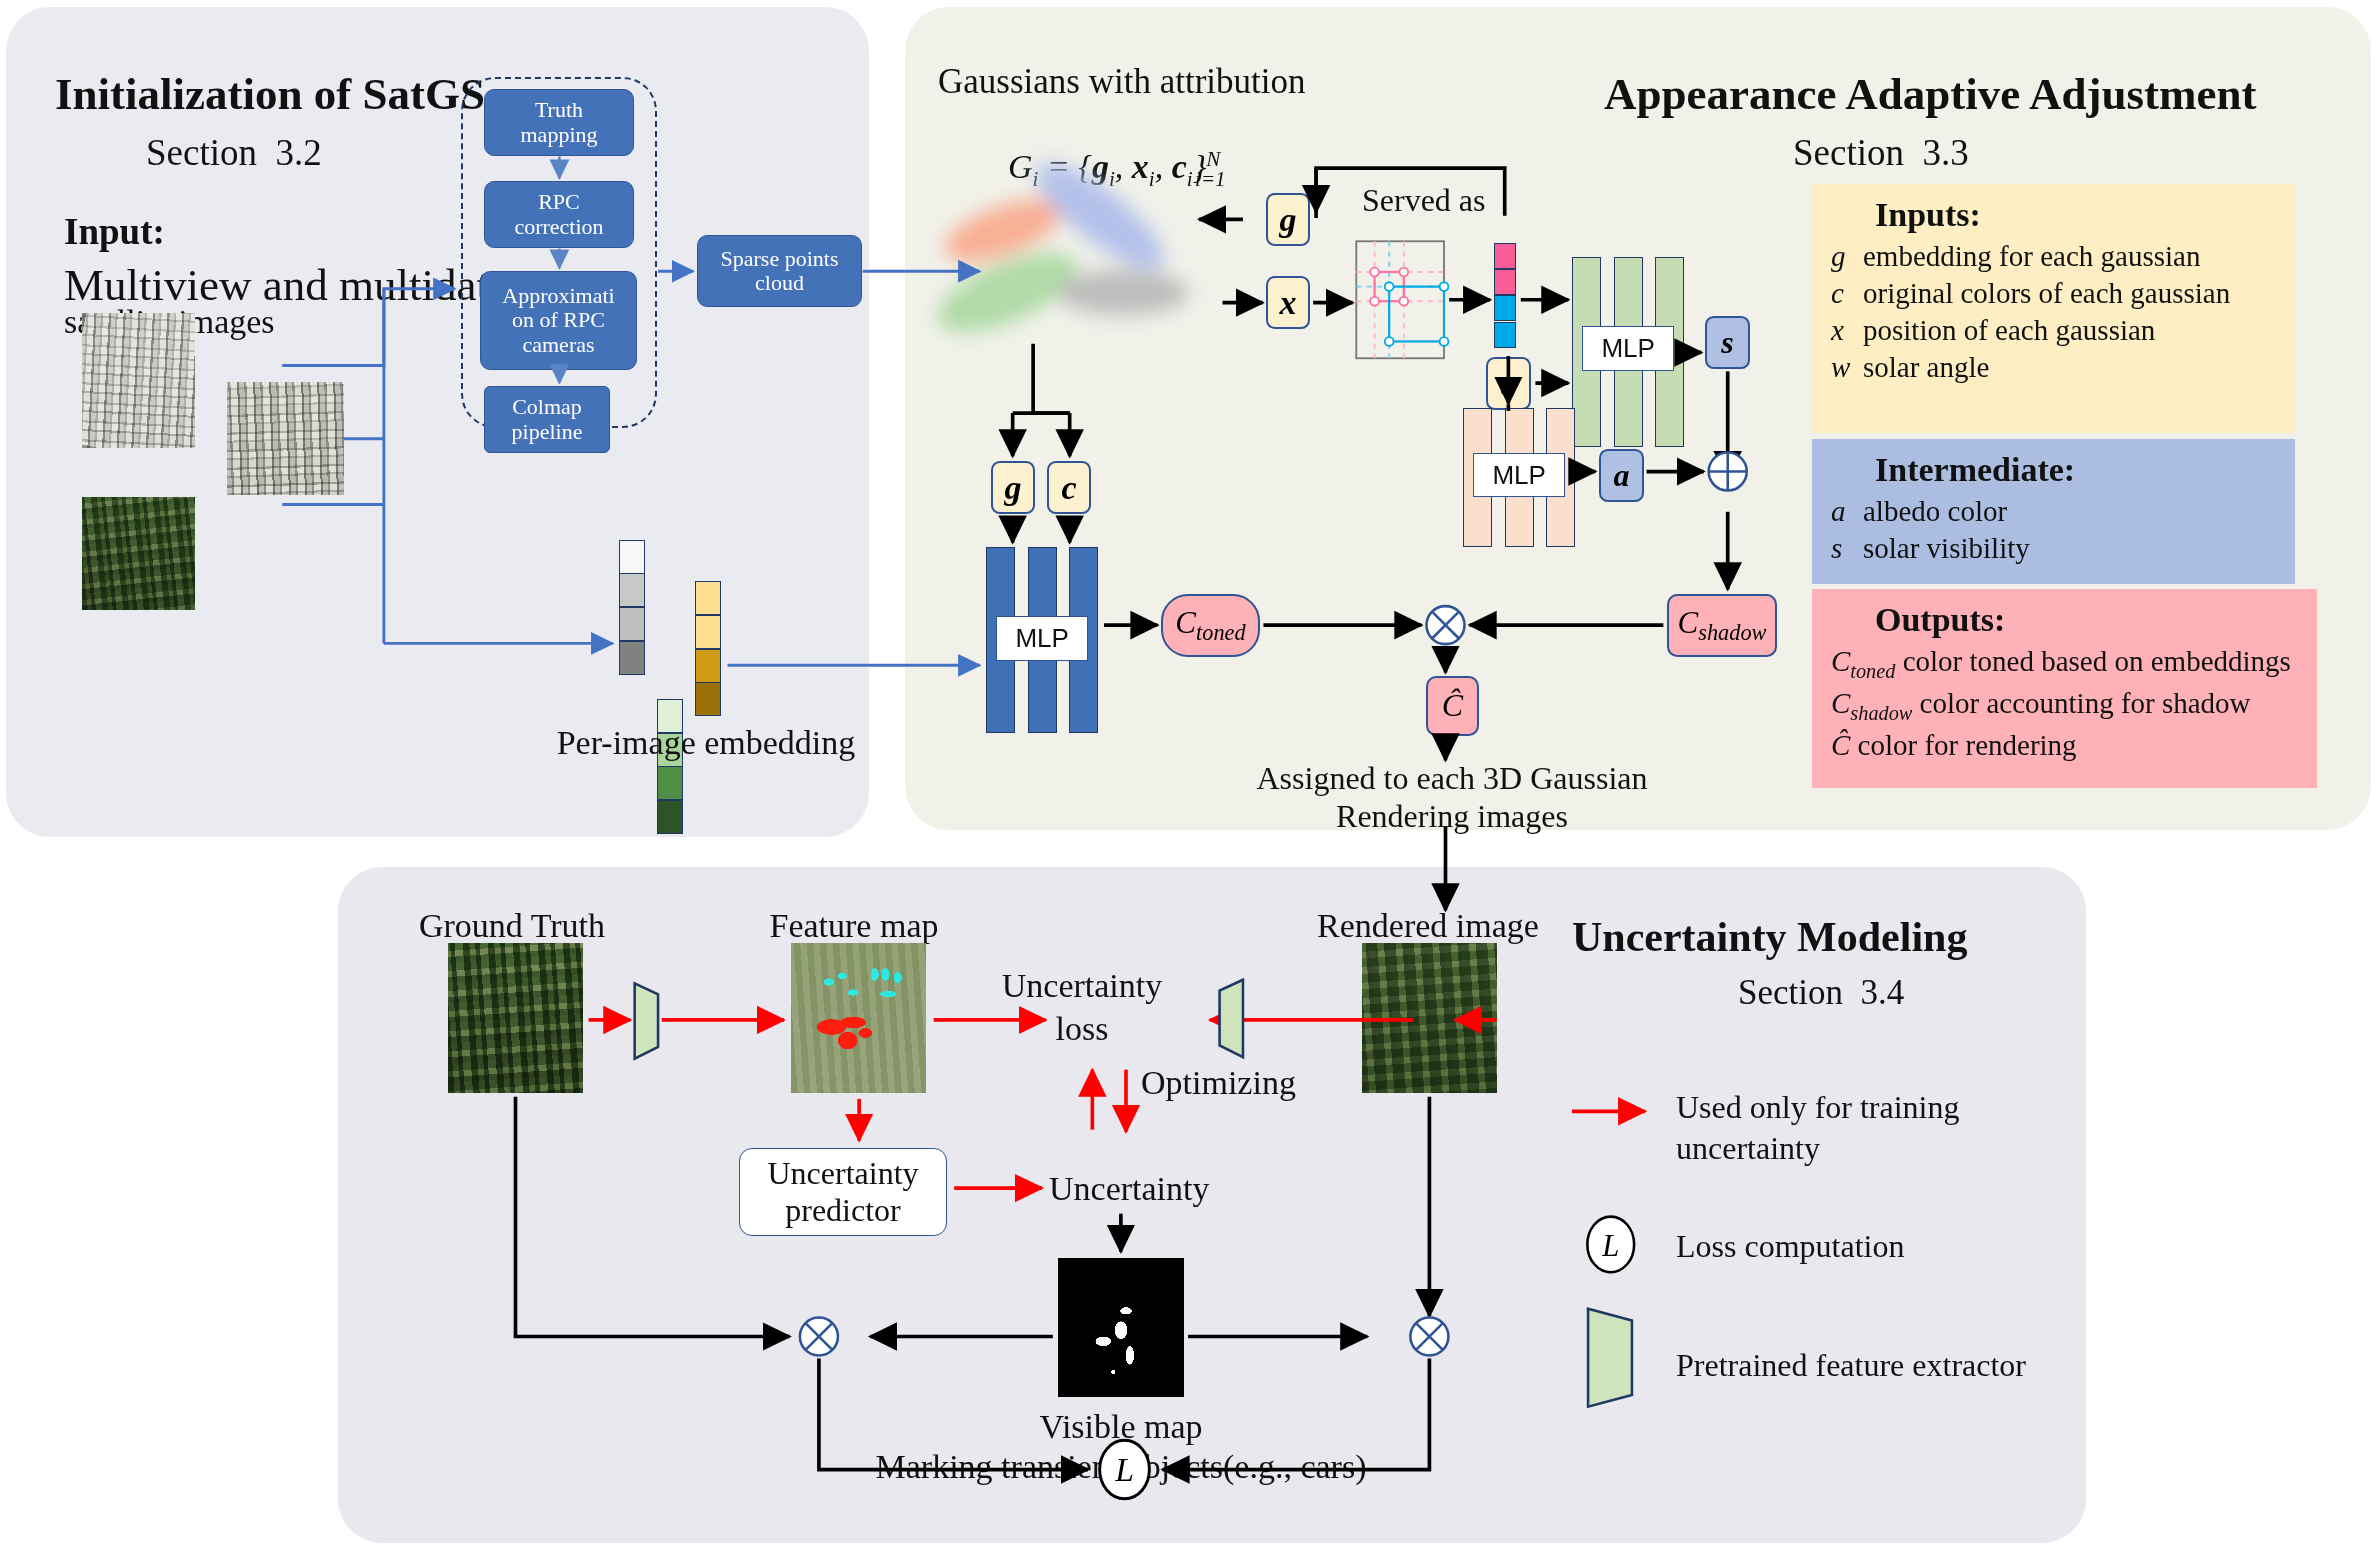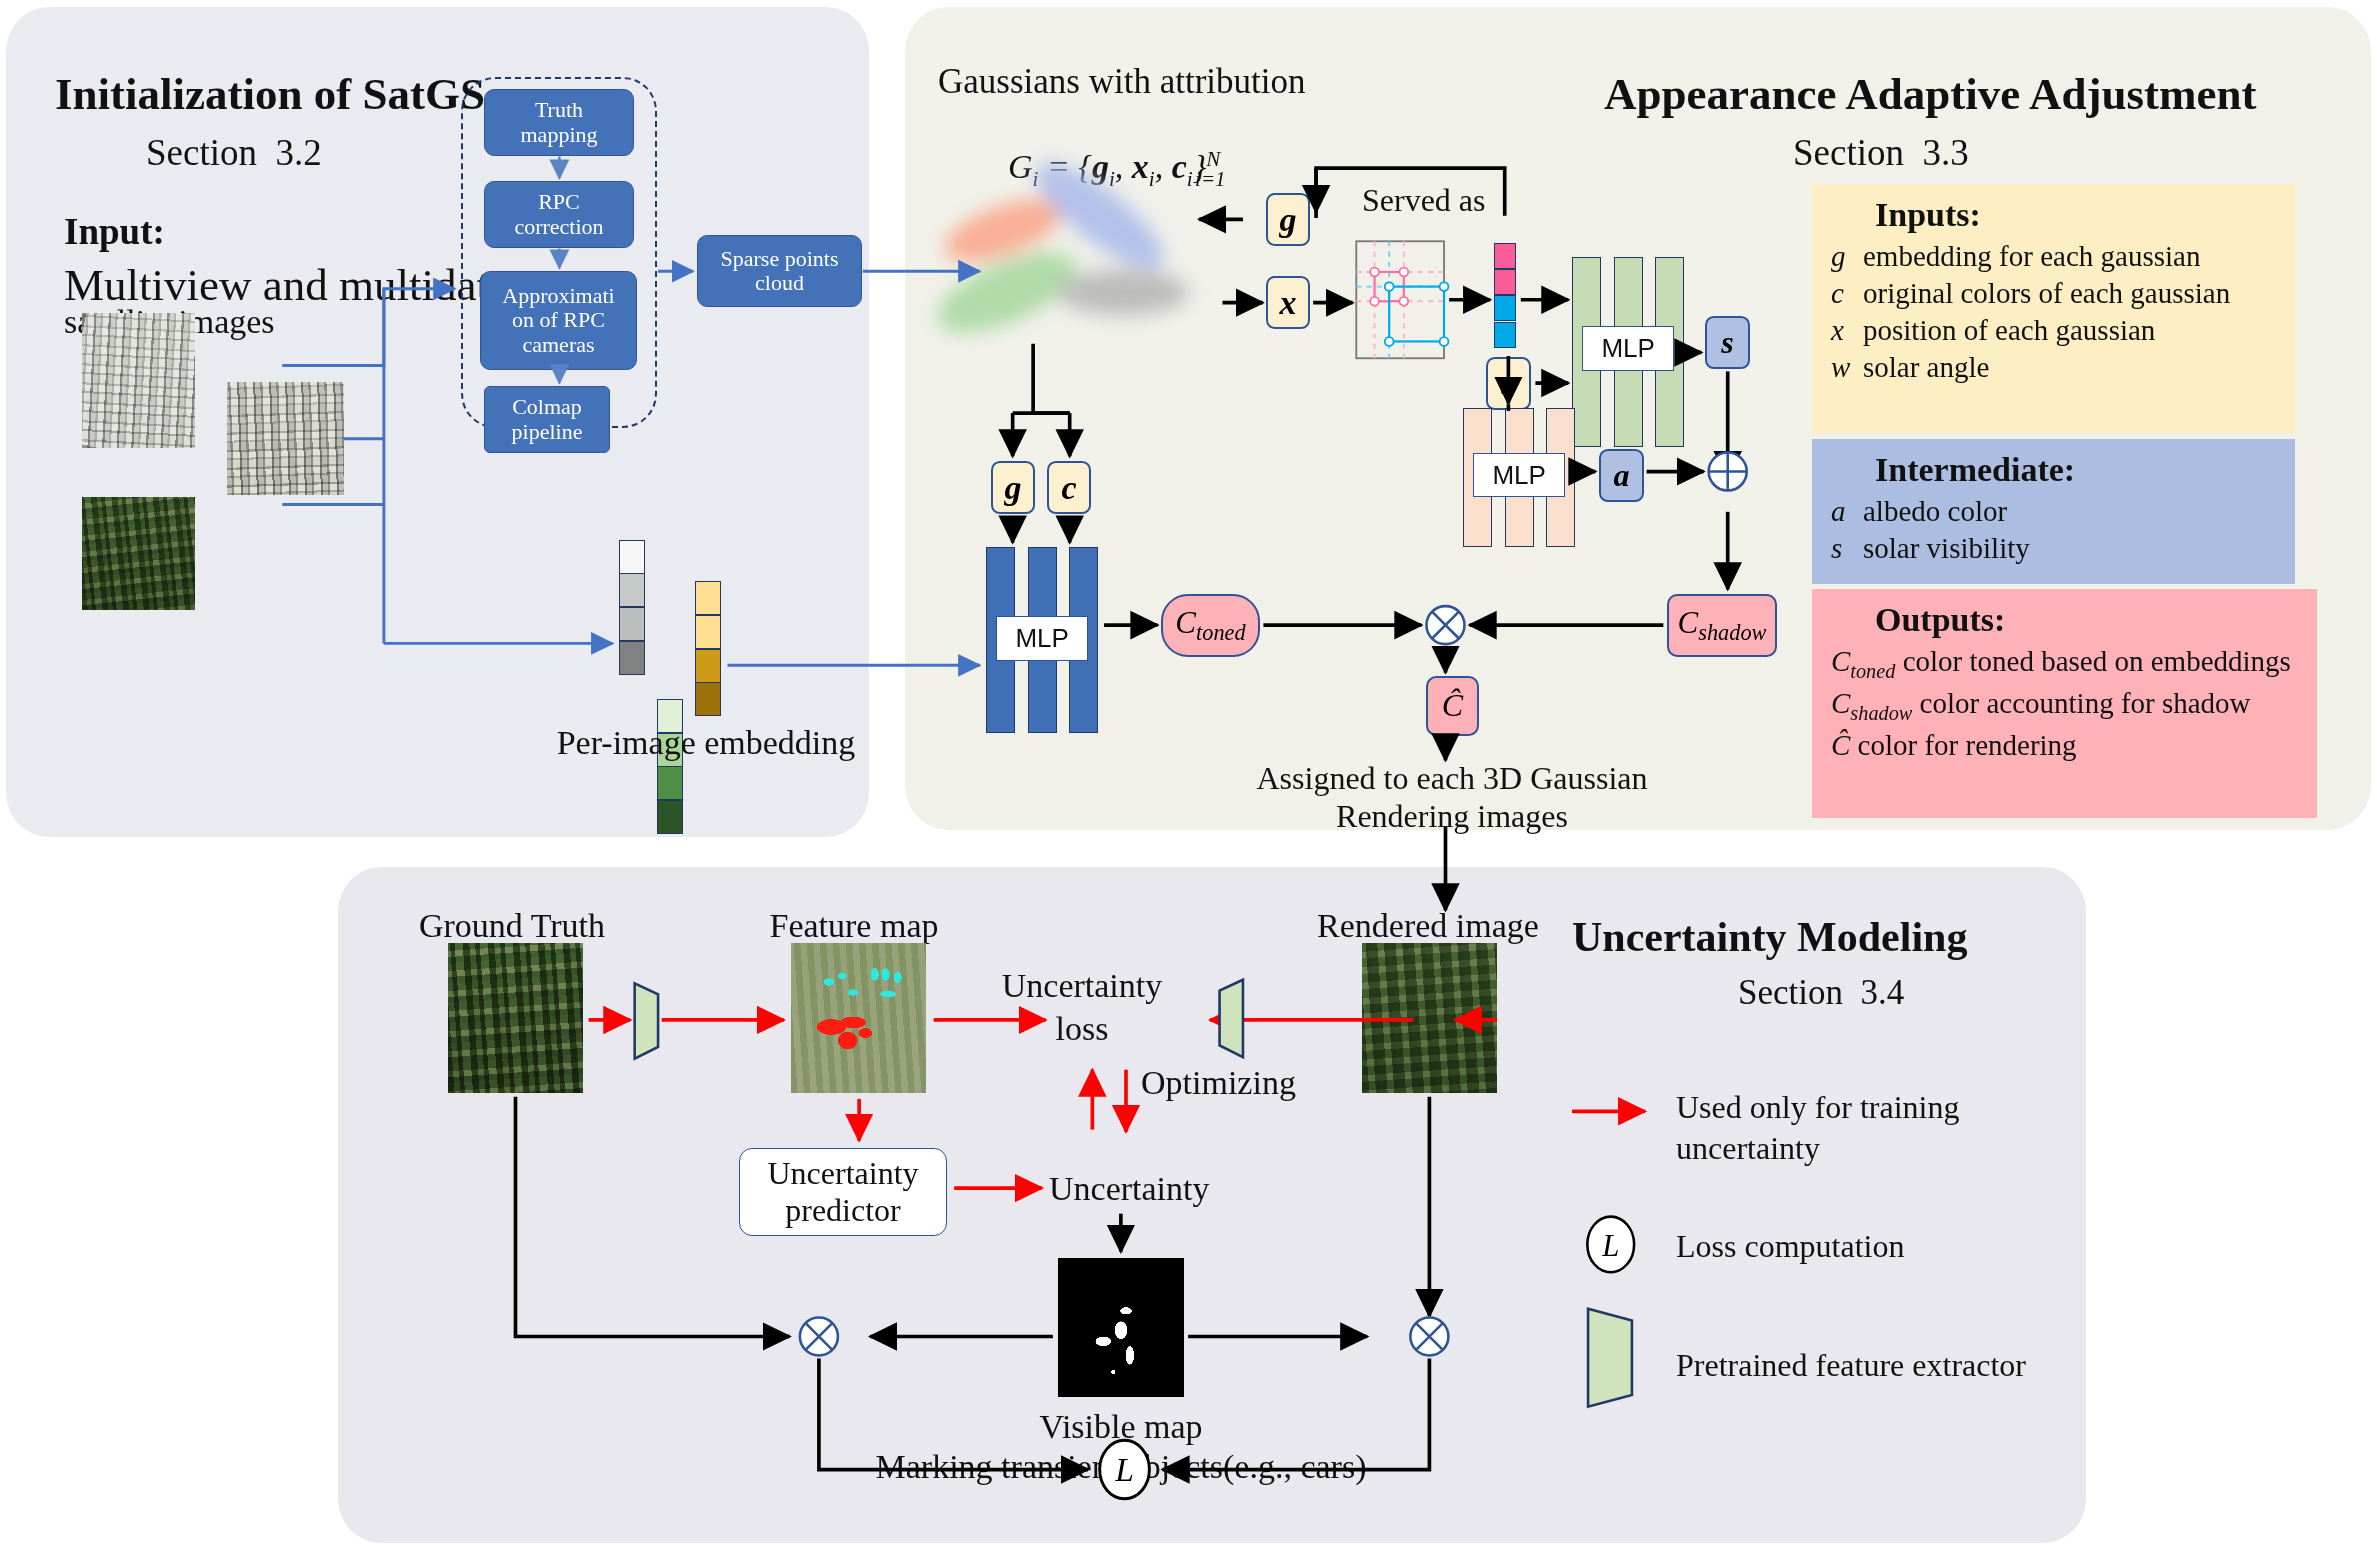--- a/index.html
+++ b/index.html
@@ -264,21 +264,21 @@
   <div class="row"><span class="sym" style="width:32px;">x</span><span>position of each gaussian</span></div>
   <div class="row"><span class="sym" style="width:32px;">w</span><span>solar angle</span></div>
 </div>
 
 <div class="legendbox" style="left:1812px; top:439px; width:483px; height:145px; background:#abbee2;">
   <div class="hd">Intermediate:</div>
   <div class="row"><span class="sym" style="width:32px;">a</span><span>albedo color</span></div>
   <div class="row"><span class="sym" style="width:32px;">s</span><span>solar visibility</span></div>
 </div>
 
-<div class="legendbox" style="left:1812px; top:589px; width:505px; height:229px; background:#ffb1b8;">
+<div class="legendbox" style="left:1812px; top:589px; width:505px; height:199px; background:#ffb1b8;">
   <div class="hd">Outputs:</div>
   <div class="row"><i>C</i><sub style="font-size:.7em; font-style:italic;">toned</sub> <span>color toned based on embeddings</span></div>
   <div class="row"><i>C</i><sub style="font-size:.7em; font-style:italic;">shadow</sub> <span>color accounting for shadow</span></div>
   <div class="row"><i>Ĉ</i> <span>color for rendering</span></div>
 </div>
 
 <div class="t ctr" style="left:512px; top:907px; font-size:34px;">Ground Truth</div>
 <div class="t ctr" style="left:854px; top:907px; font-size:34px;">Feature map</div>
 <div class="t ctr" style="left:1428px; top:907px; font-size:34px;">Rendered image</div>
 

